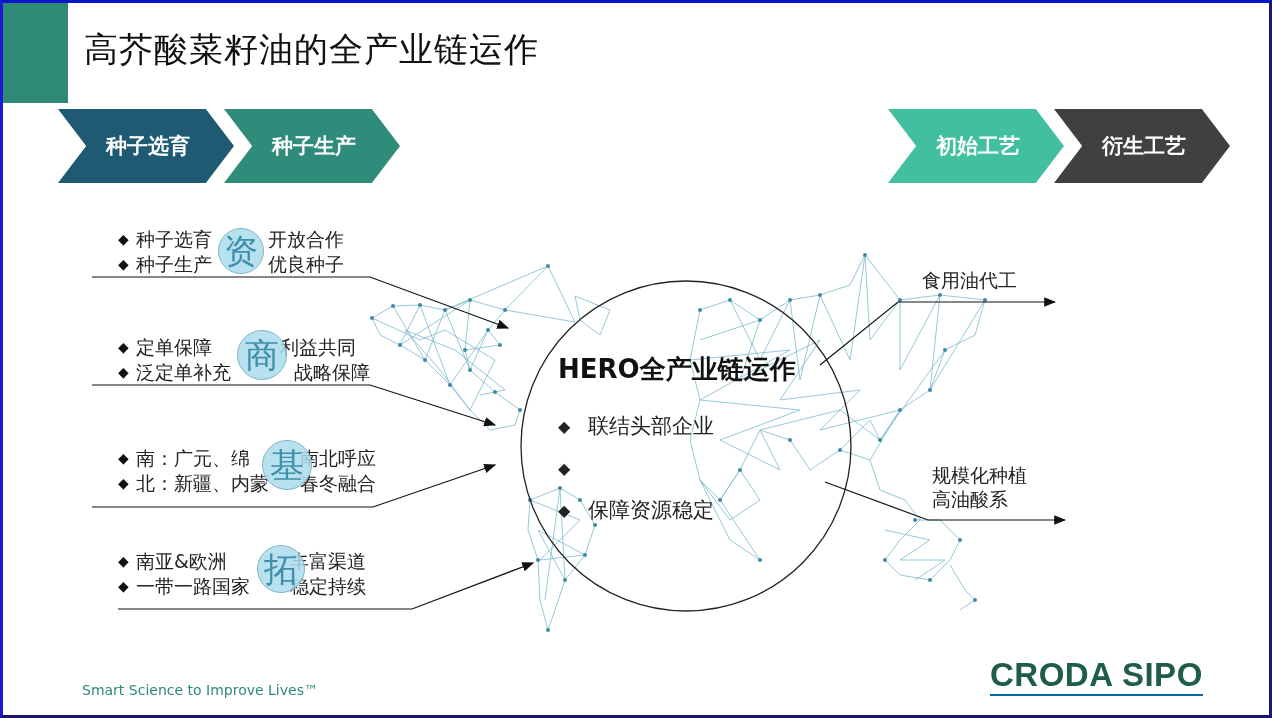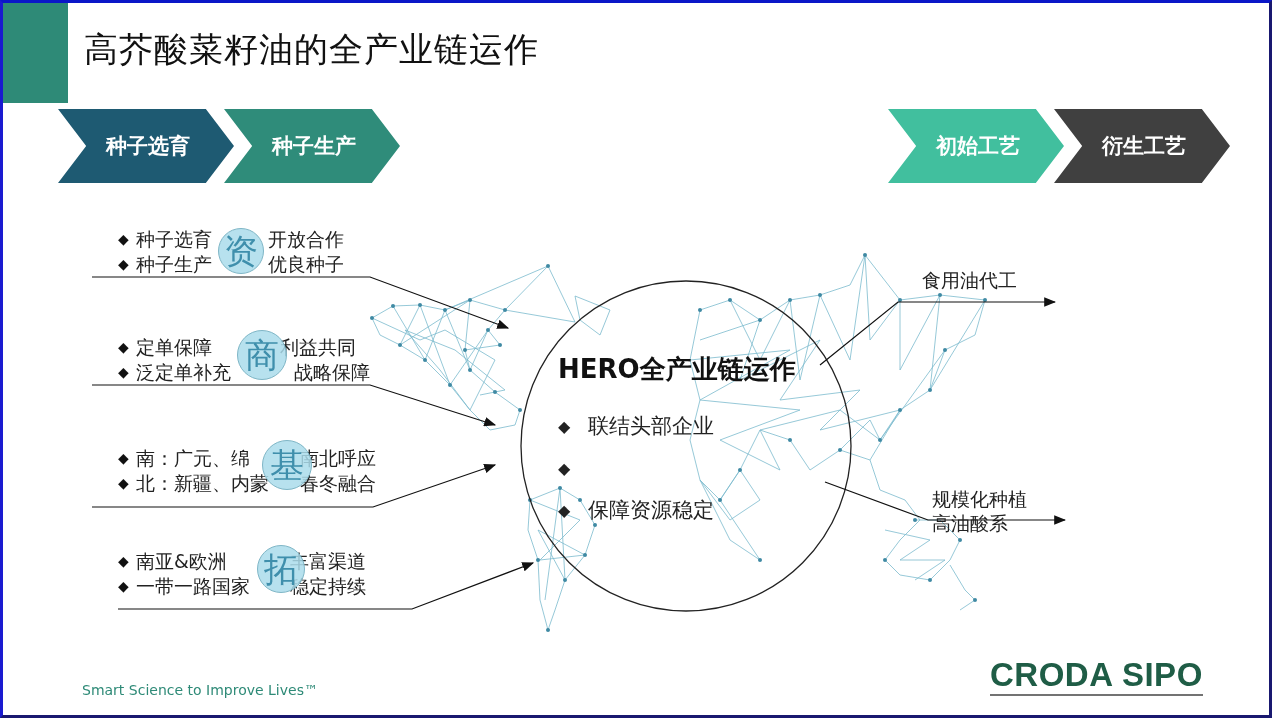--- a/index.html
+++ b/index.html
@@ -63,21 +63,21 @@
   .outlabel { position: absolute; z-index: 6; font-size: 19px; color: #222; text-align: left; line-height: 24px; }
 
   .tagline {
     position: absolute; left: 82px; top: 682px; z-index: 6;
     font-size: 14px; color: #2e8a77;
   }
   .logo {
     position: absolute; left: 990px; top: 656px; z-index: 6;
     font-family: "Liberation Sans", sans-serif; font-weight: bold;
     font-size: 33px; color: #1f5d46; letter-spacing: 0.5px;
-    border-bottom: 2px solid #737373; line-height: 38px;
+    border-bottom: 2px solid #0369a1; line-height: 38px;
   }
 </style>
 </head>
 <body>
 
 <div class="frame"></div>
 <div class="accent-bar"></div>
 <div class="title">高芥酸菜籽油的全产业链运作</div>
 
 <div class="chevrons">
@@ -248,19 +248,19 @@
   <div class="item">
       <span class="diamond">◆</span>
     </div>
   <div class="item">
       <span class="diamond">◆</span>
       <span>保障资源稳定</span>
     </div>
 </div>
 
 <div class="outlabel" style="left:922px;top:268px;">食用油代工</div>
-<div class="outlabel" style="left:932px;top:463px;margin-top:24px;">
+<div class="outlabel" style="left:932px;top:463px;">
   <div>规模化种植</div>
   <div>高油酸系</div>
 </div>
 
 <div class="tagline">Smart Science to Improve Lives™</div>
 <div class="logo">CRODA SIPO</div>
 
 </body></html>

